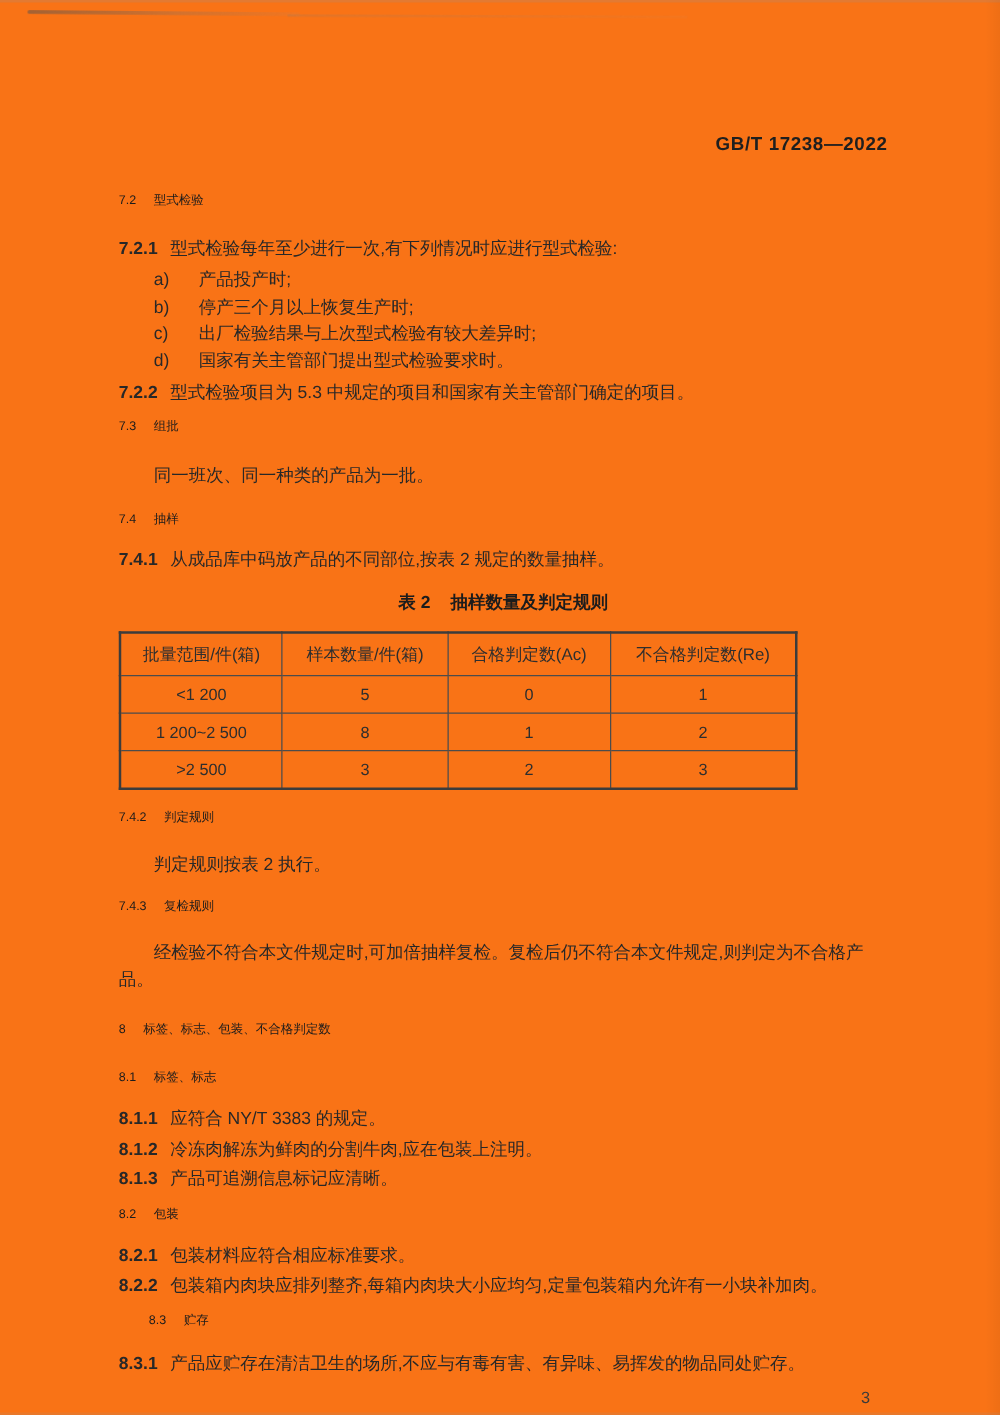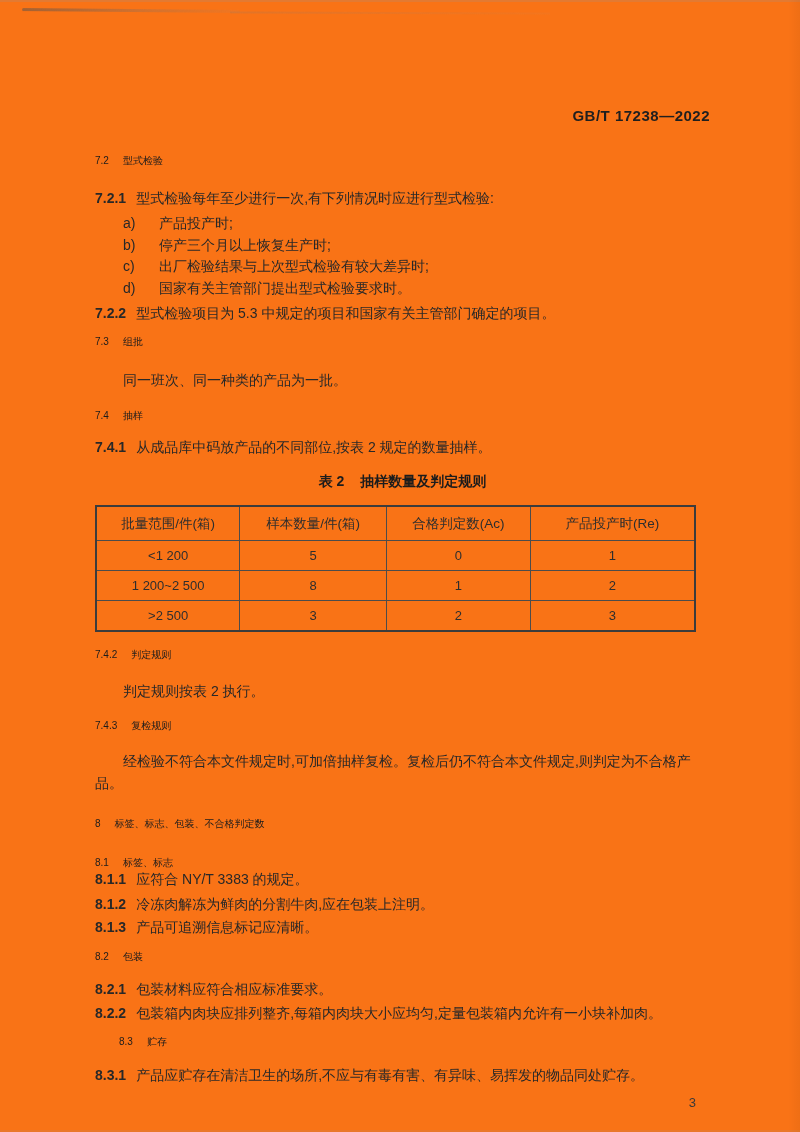--- a/index.html
+++ b/index.html
@@ -59,36 +59,36 @@
   .mt-74   { margin-top: 17px; }
   .mt-741  { margin-top: 15px; }
   .mt-cap  { margin-top: 18px; }
   .mt-tab  { margin-top: 16px; }
   .mt-742  { margin-top: 15px; }
   .mt-742p { margin-top: 17px; }
   .mt-743  { margin-top: 16px; }
   .mt-743p { margin-top: 16px; }
   .mt-8    { margin-top: 22px; }
   .mt-81   { margin-top: 23px; }
-  .mt-811  { }
+  .mt-811  { margin-top: 15px; }
   .mt-812  { margin-top: 9px; }
   .mt-813  { margin-top: 7px; }
   .mt-82   { margin-top: 14px; }
   .mt-821  { margin-top: 16px; }
   .mt-822  { margin-top: 8px; }
   .mt-83   { margin-top: 13px; padding-left: 24px; }
   .mt-831  { margin-top: 17px; }
 
   .table-caption {
     text-align: center; font-weight: bold; font-size: 14px; line-height: 16px;
     color: #1c1c1c;
   }
   .table-caption .cap-label { margin-right: 16px; }
   table.sample-table {
-    width: 601px; border-collapse: collapse;
+    width: 543px; border-collapse: collapse;
     border: 2px solid #3c3c3c;
     font-size: 13px; color: #2e2e2e;
     table-layout: fixed;
   }
   table.sample-table th, table.sample-table td {
     border: 1px solid #4c4c4c;
     text-align: center; vertical-align: middle;
     font-weight: normal;
     padding: 0;
   }
@@ -166,21 +166,21 @@
           <col class="c1">
           <col class="c2">
           <col class="c3">
           <col class="c4">
         </colgroup>
       <thead>
         <tr>
           <th>批量范围/件(箱)</th>
           <th>样本数量/件(箱)</th>
           <th>合格判定数(Ac)</th>
-          <th>产品投产时(Re)</th>
+          <th>不合格判定数(Re)</th>
         </tr>
       </thead>
       <tbody>
         <tr>
           <td>&lt;1 200</td>
           <td>5</td>
           <td>0</td>
           <td>1</td>
         </tr>
         <tr>

